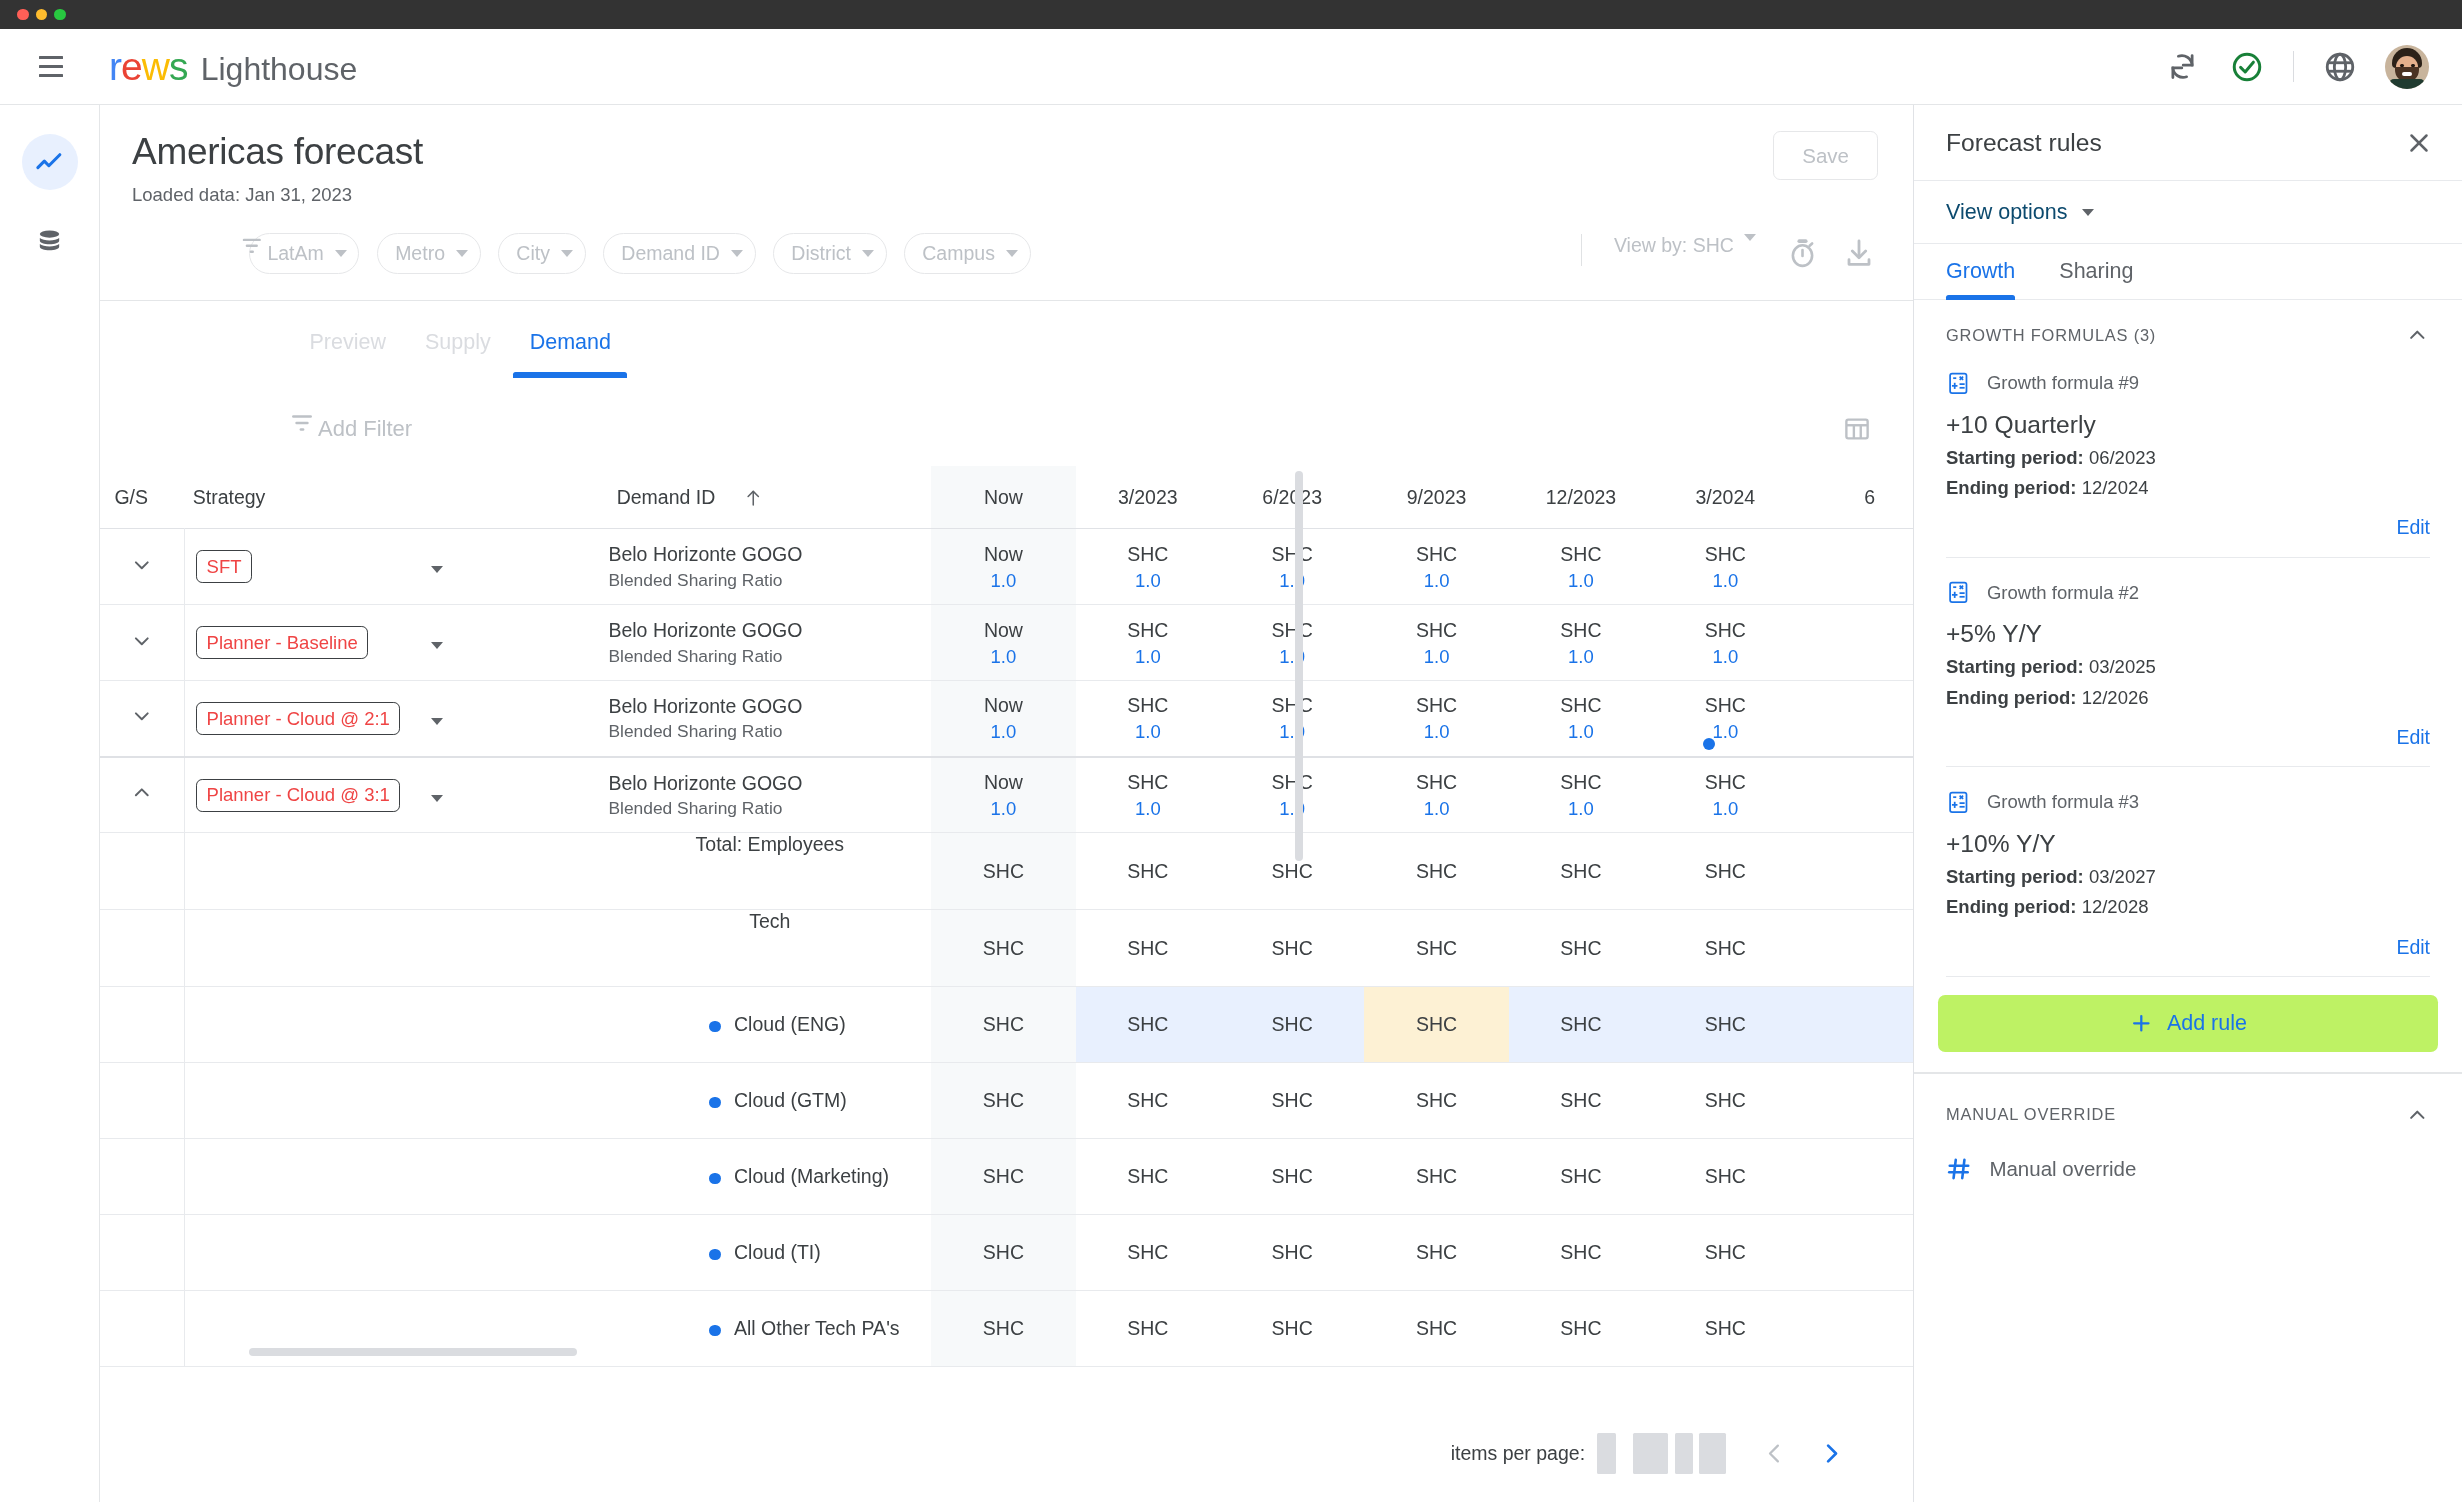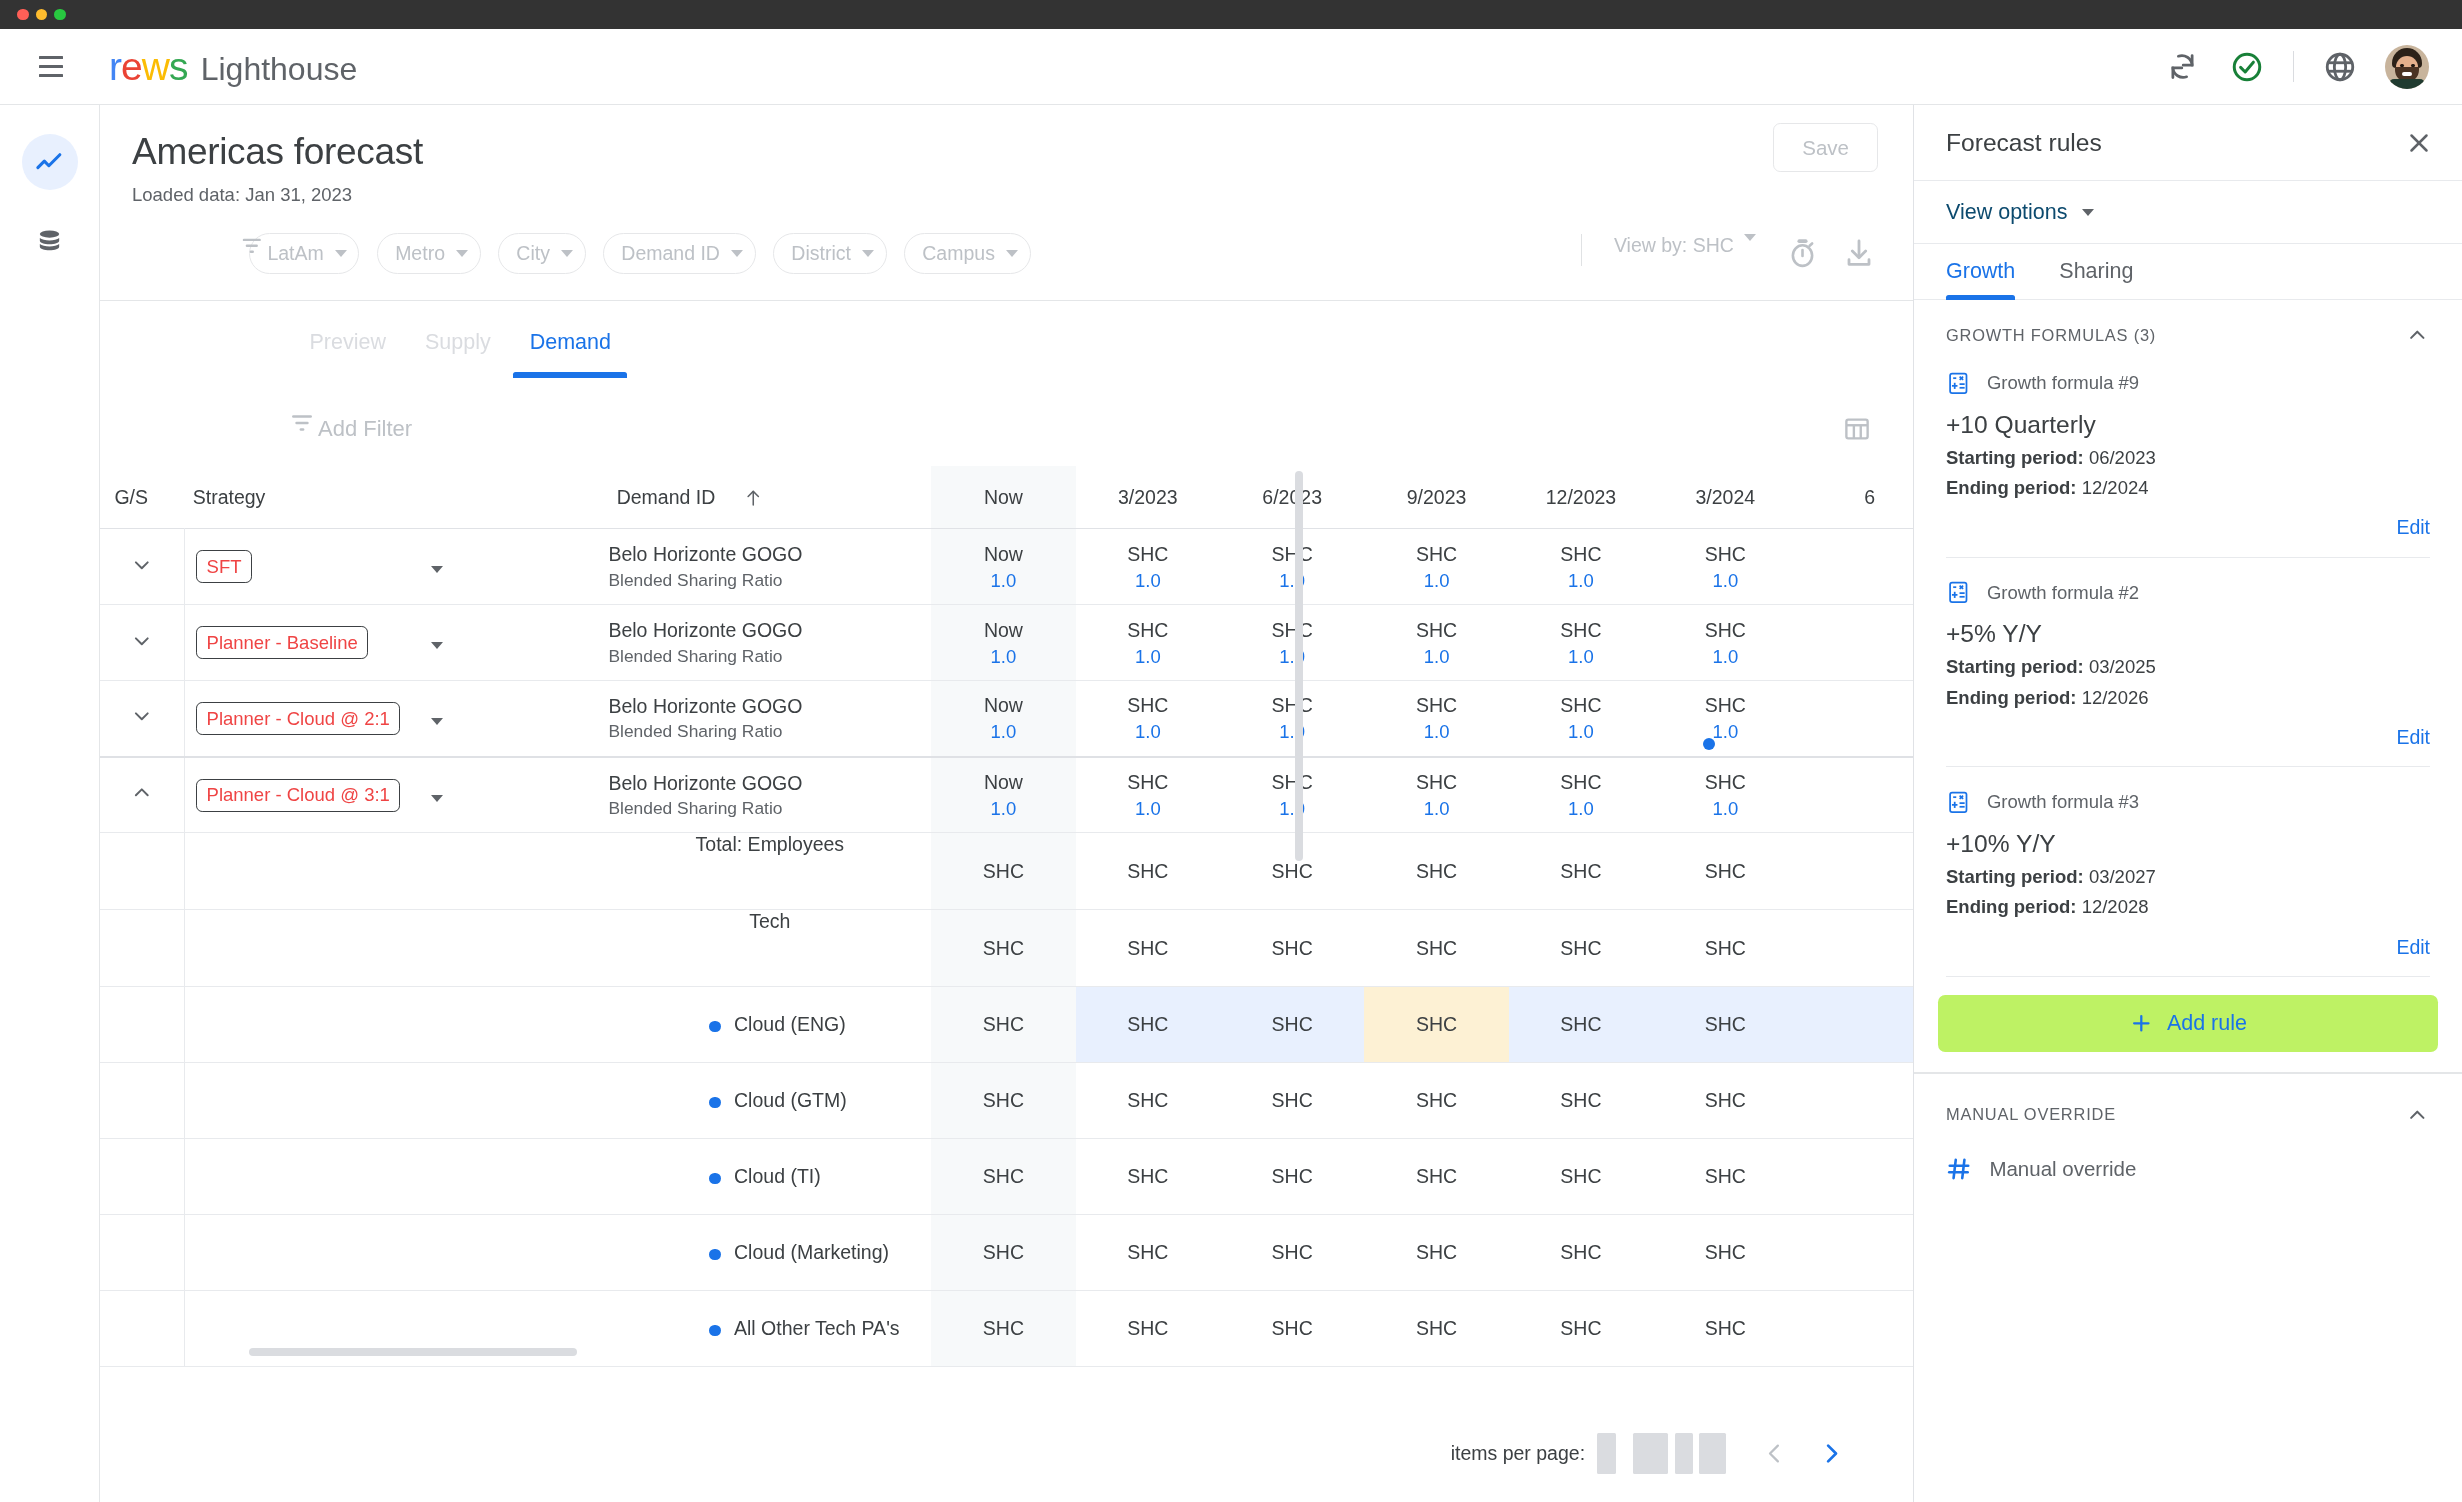--- a/index.html
+++ b/index.html
@@ -47,21 +47,21 @@
   .rail { width:100px; flex:0 0 100px; border-right:0.5px solid #e4e6e8; padding-top:29px; display:flex; flex-direction:column; align-items:center; gap:24.6px; background:#fff;}
   .rail-item { width:56px; height:56px; border-radius:50%; display:flex; align-items:center; justify-content:center; cursor:pointer; }
   .rail-item.active { background:#e8f0fe; }
 
   
   .center { flex:1; min-width:0; display:flex; flex-direction:column; position:relative; background:#fff; }
   .page-head { padding:27px 0 0 32px; position:relative; }
   .page-title { font-size:37px; font-weight:400; color:#3c4043; letter-spacing:-0.3px; line-height:1.1; }
   .page-sub { margin-top:11.3px; font-size:18.5px; color:#5f6368; }
   .save-btn {
-    position:absolute; right:35px; top:18px;
+    position:absolute; right:35px; top:26px;
     border:1px solid #e6e7e9; border-radius:7.2px; background:#fff;
     padding:0 28px; height:49px; display:flex; align-items:center; justify-content:center;
     font-size:20.5px; color:#bdc1c6; cursor:pointer;
   }
 
   
   .chips-row { display:flex; align-items:center; padding:27px 35px 0 149px; position:relative; }
   .chips-row .filter-ico { position:absolute; left:140px; top:28px; }
   .chip {
     border:1px solid #e6e7e9; border-radius:20.5px; height:41px; padding:0 11.3px 0 17.4px;
@@ -553,37 +553,37 @@
             <td class="rowcell">SHC</td>
             <td class="rowcell">SHC</td>
             <td class="rowcell"></td>
           </tr>
 
           <tr>
             <td class="rowcell"></td>
             <td class="rowcell vline-left"></td>
             <td class="rowcell"></td>
             <td class="rowcell demand-td indent">
+              <span class="bullet"></span><span class="demand-main">Cloud (Marketing)</span>
+            </td>
+            <td class="rowcell cell-now">SHC</td>
+            <td class="rowcell">SHC</td>
+            <td class="rowcell">SHC</td>
+            <td class="rowcell">SHC</td>
+            <td class="rowcell">SHC</td>
+            <td class="rowcell">SHC</td>
+            <td class="rowcell"></td>
+          </tr>
+
+          <tr>
+            <td class="rowcell"></td>
+            <td class="rowcell vline-left"></td>
+            <td class="rowcell"></td>
+            <td class="rowcell demand-td indent">
               <span class="bullet"></span><span class="demand-main">Cloud (TI)</span>
-            </td>
-            <td class="rowcell cell-now">SHC</td>
-            <td class="rowcell">SHC</td>
-            <td class="rowcell">SHC</td>
-            <td class="rowcell">SHC</td>
-            <td class="rowcell">SHC</td>
-            <td class="rowcell">SHC</td>
-            <td class="rowcell"></td>
-          </tr>
-
-          <tr>
-            <td class="rowcell"></td>
-            <td class="rowcell vline-left"></td>
-            <td class="rowcell"></td>
-            <td class="rowcell demand-td indent">
-              <span class="bullet"></span><span class="demand-main">Cloud (Marketing)</span>
             </td>
             <td class="rowcell cell-now">SHC</td>
             <td class="rowcell">SHC</td>
             <td class="rowcell">SHC</td>
             <td class="rowcell">SHC</td>
             <td class="rowcell">SHC</td>
             <td class="rowcell">SHC</td>
             <td class="rowcell"></td>
           </tr>
 

